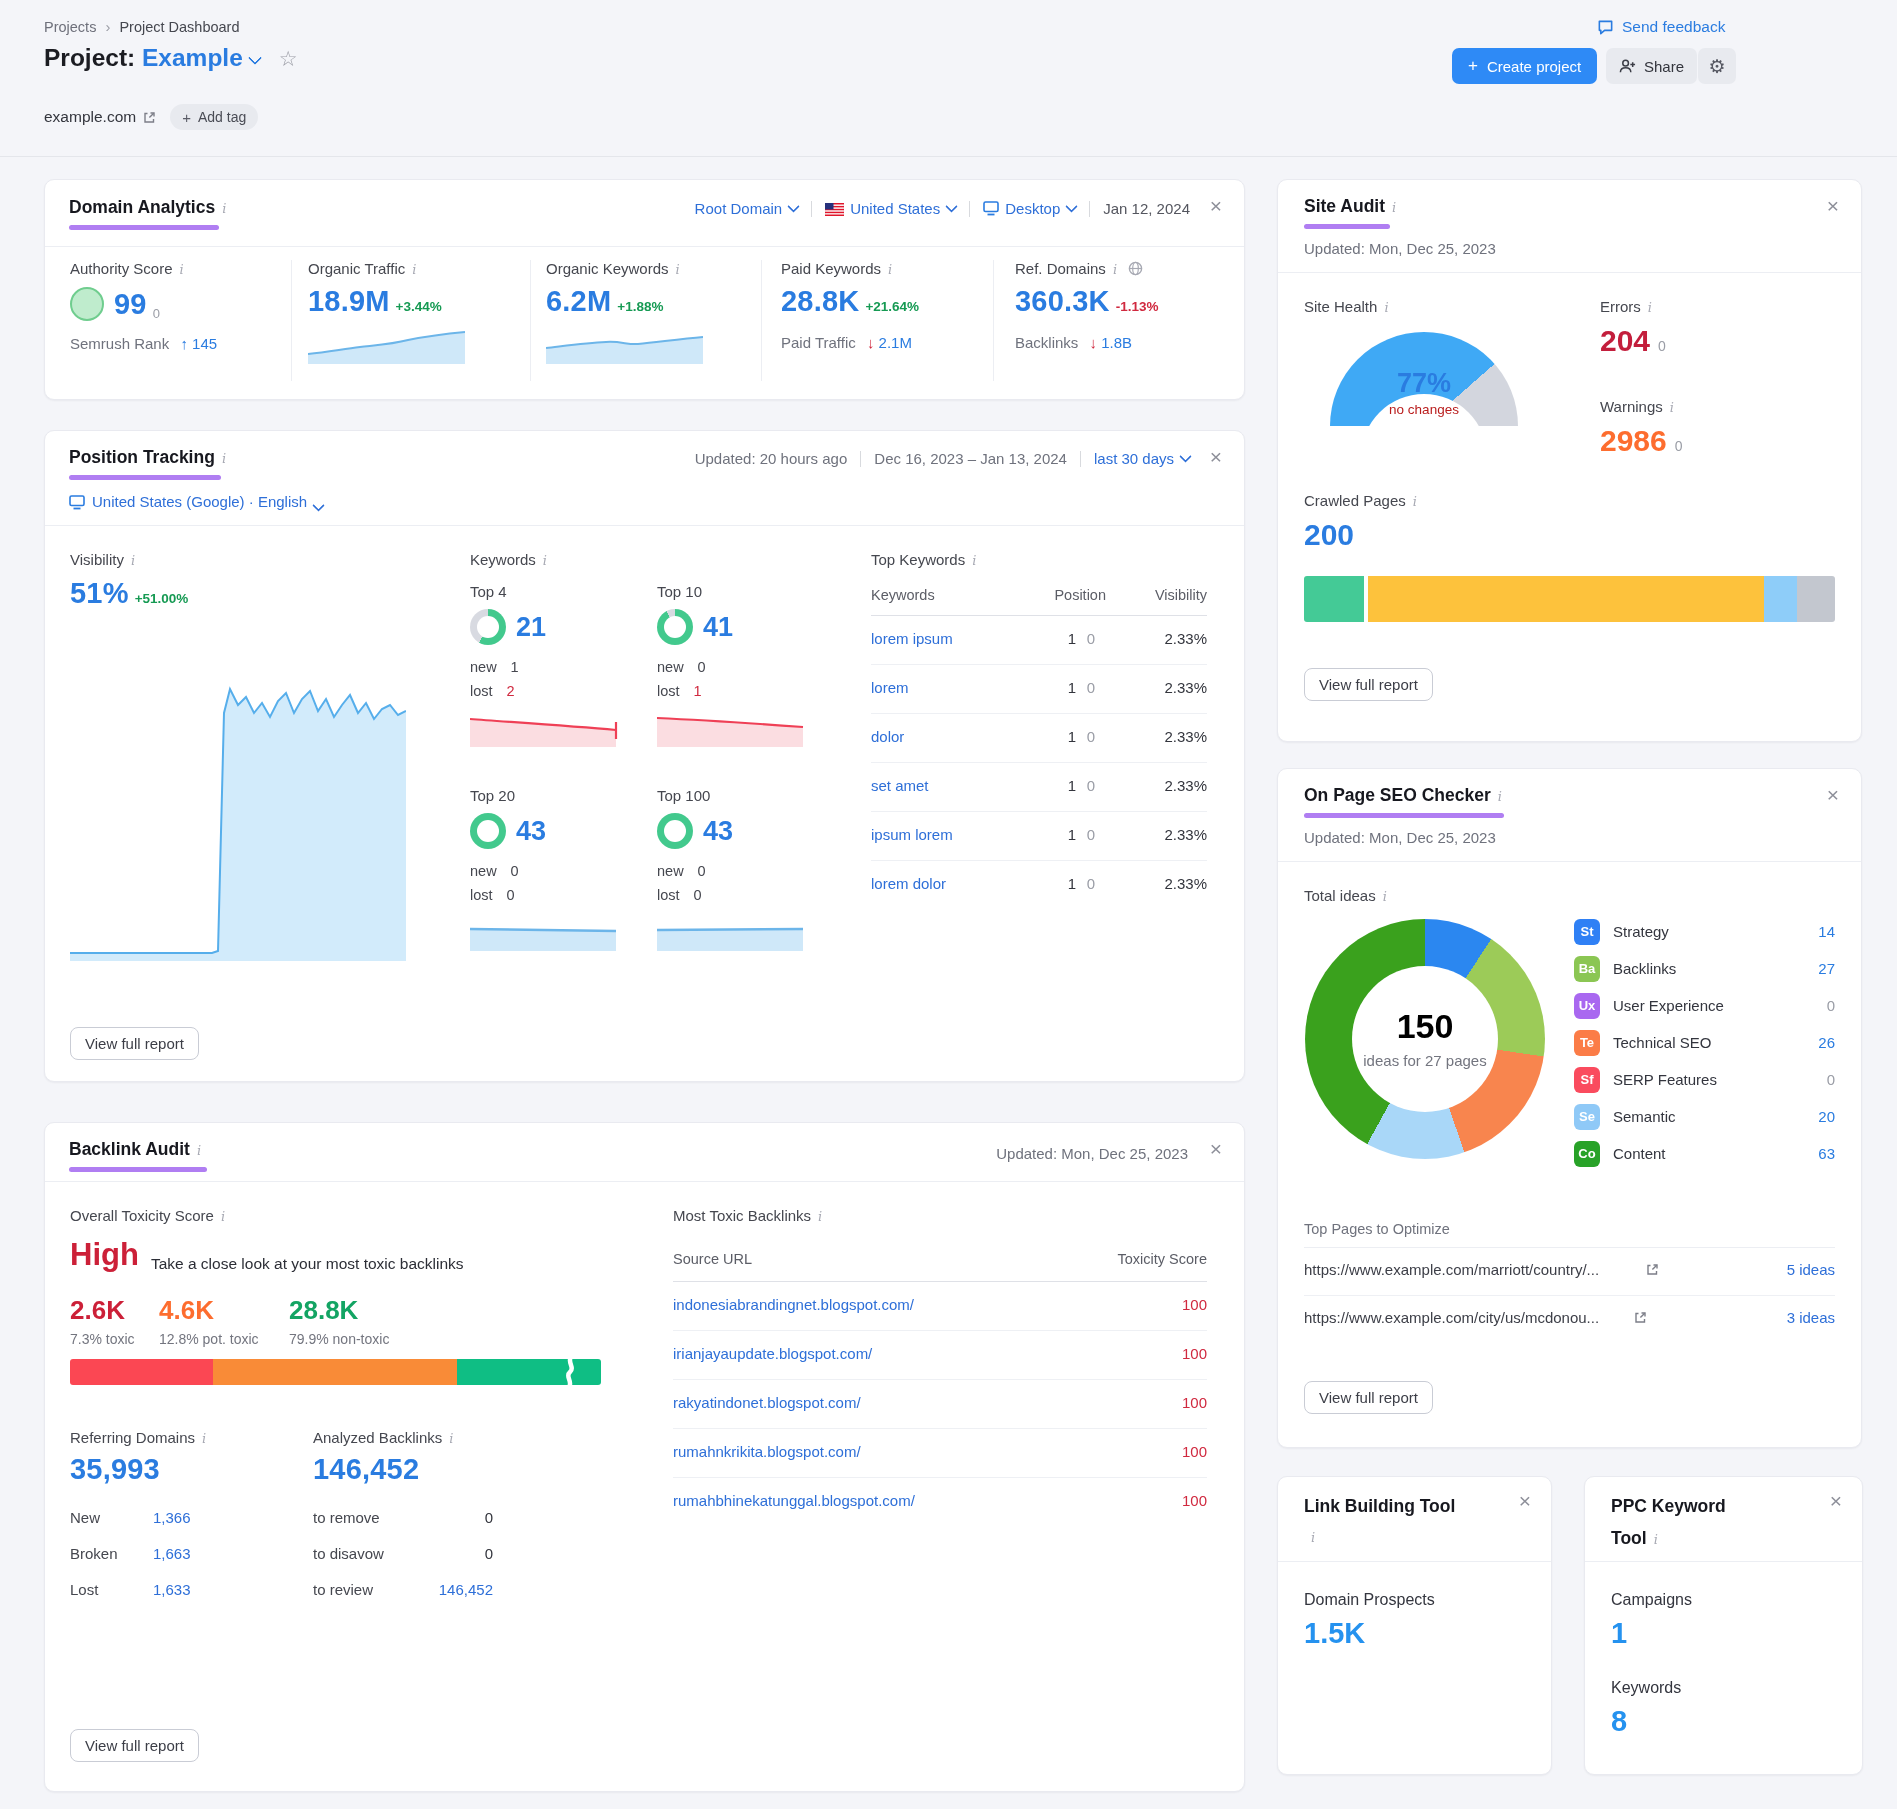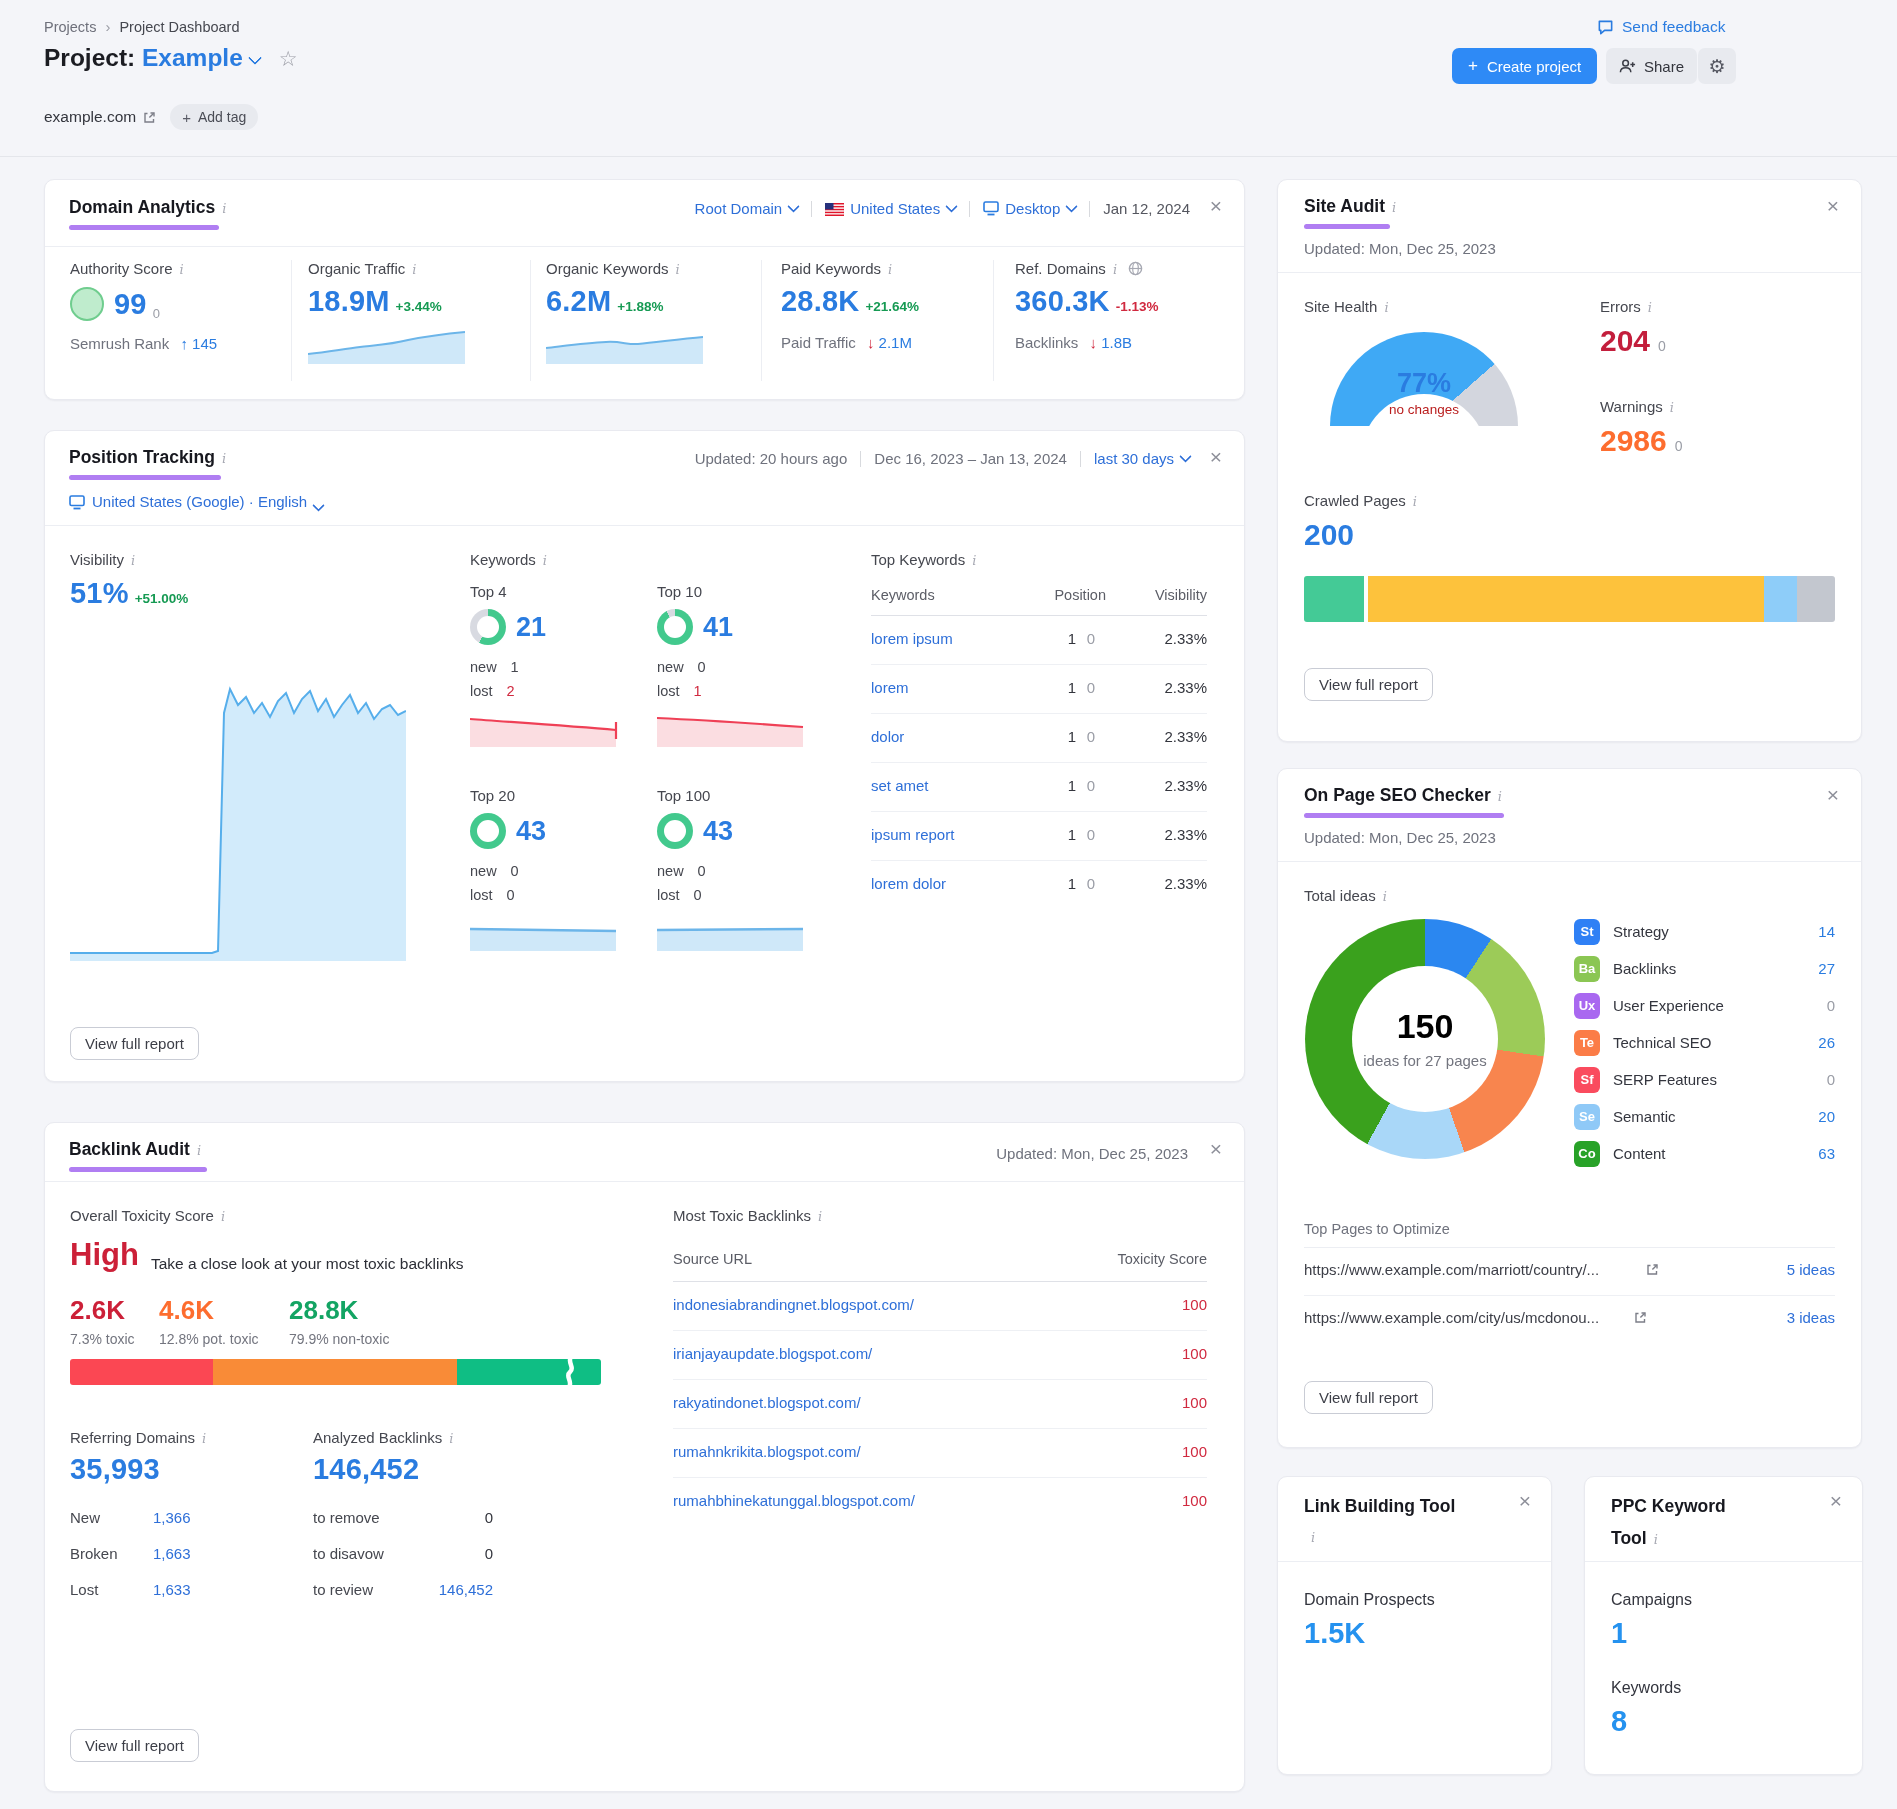--- a/index.html
+++ b/index.html
@@ -362,21 +362,21 @@
         <span class="dim" style="position:absolute;right:112px;top:14px;font-size:15px;">0</span>
         <span style="position:absolute;right:0;top:14px;font-size:15px;color:#33353d;">2.33%</span>
       </div>
       <div class="trow">
         <span class="kw link">set amet</span>
         <span style="position:absolute;right:131px;top:14px;font-size:15px;color:#33353d;">1</span>
         <span class="dim" style="position:absolute;right:112px;top:14px;font-size:15px;">0</span>
         <span style="position:absolute;right:0;top:14px;font-size:15px;color:#33353d;">2.33%</span>
       </div>
       <div class="trow">
-        <span class="kw link">ipsum report</span>
+        <span class="kw link">ipsum lorem</span>
         <span style="position:absolute;right:131px;top:14px;font-size:15px;color:#33353d;">1</span>
         <span class="dim" style="position:absolute;right:112px;top:14px;font-size:15px;">0</span>
         <span style="position:absolute;right:0;top:14px;font-size:15px;color:#33353d;">2.33%</span>
       </div>
       <div class="trow">
         <span class="kw link">lorem dolor</span>
         <span style="position:absolute;right:131px;top:14px;font-size:15px;color:#33353d;">1</span>
         <span class="dim" style="position:absolute;right:112px;top:14px;font-size:15px;">0</span>
         <span style="position:absolute;right:0;top:14px;font-size:15px;color:#33353d;">2.33%</span>
       </div>

